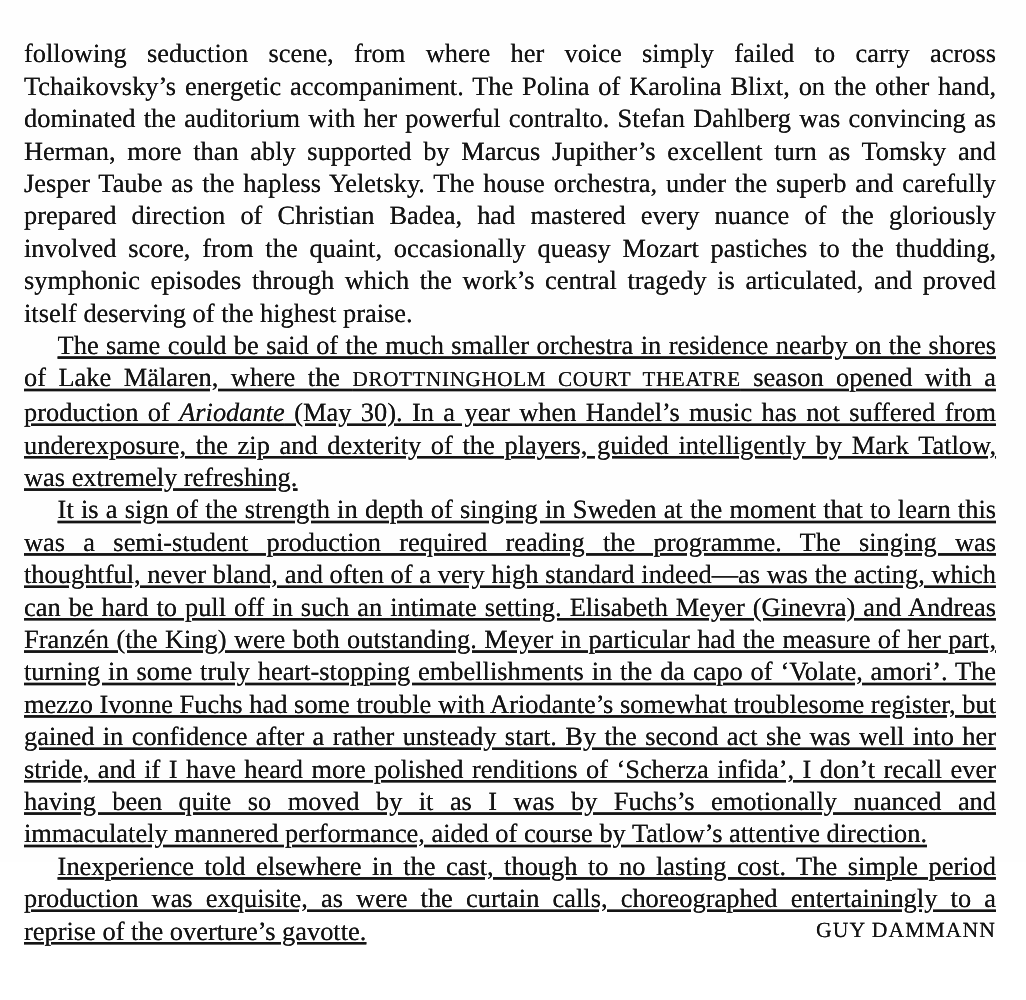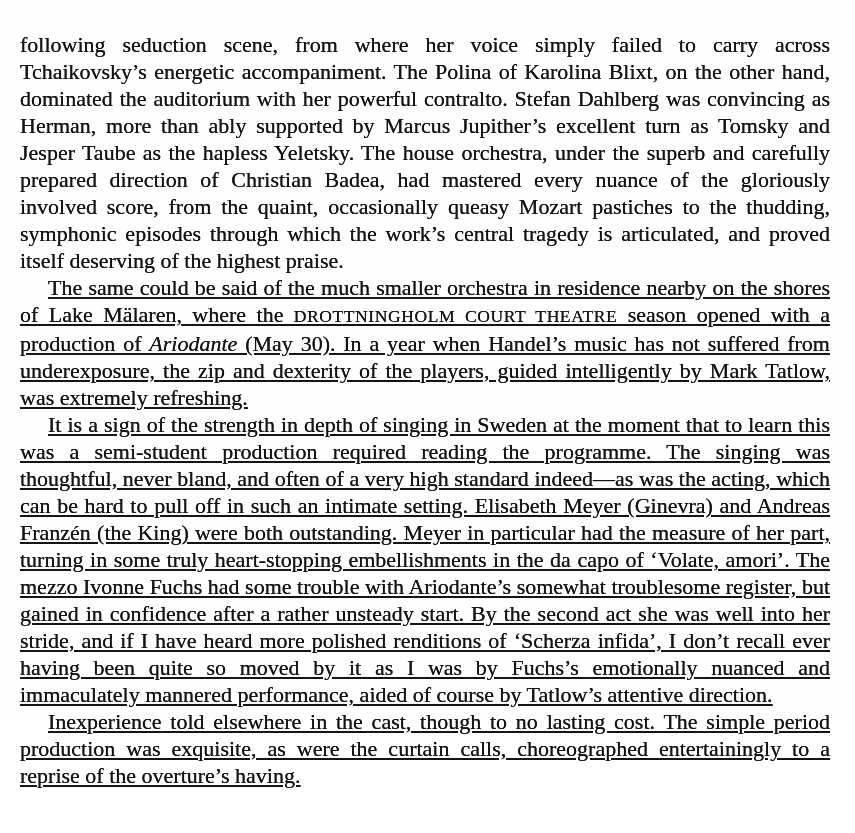--- a/index.html
+++ b/index.html
@@ -50,15 +50,15 @@
 <body>
 
 <div class="page">
 
   <p><span>following seduction scene, from where her voice simply failed to carry across Tchaikovsky’s energetic accompaniment. The Polina of Karolina Blixt, on the other hand, dominated the auditorium with her powerful contralto. Stefan Dahlberg was convincing as Herman, more than ably supported by Marcus Jupither’s excellent turn as Tomsky and Jesper Taube as the hapless Yeletsky. The house orchestra, under the superb and carefully prepared direction of Christian Badea, had mastered every nuance of the gloriously involved score, from the quaint, occasionally queasy Mozart pastiches to the thudding, symphonic episodes through which the work’s central tragedy is articulated, and proved itself deserving of the highest praise.</span></p>
 
   <p class="indent"><span>The same could be said of the much smaller orchestra in residence nearby on the shores of Lake Mälaren, where the </span><span class="smallcaps">DROTTNINGHOLM COURT THEATRE</span><span> season opened with a production of </span><span class="italic">Ariodante</span><span> (May 30). In a year when Handel’s music has not suffered from underexposure, the zip and dexterity of the players, guided intelligently by Mark Tatlow, was extremely refreshing.</span></p>
 
   <p class="indent"><span>It is a sign of the strength in depth of singing in Sweden at the moment that to learn this was a semi-student production required reading the programme. The singing was thoughtful, never bland, and often of a very high standard indeed—as was the acting, which can be hard to pull off in such an intimate setting. Elisabeth Meyer (Ginevra) and Andreas Franzén (the King) were both outstanding. Meyer in particular had the measure of her part, turning in some truly heart-stopping embellishments in the da capo of ‘Volate, amori’. The mezzo Ivonne Fuchs had some trouble with Ariodante’s somewhat troublesome register, but gained in confidence after a rather unsteady start. By the second act she was well into her stride, and if I have heard more polished renditions of ‘Scherza infida’, I don’t recall ever having been quite so moved by it as I was by Fuchs’s emotionally nuanced and immaculately mannered performance, aided of course by Tatlow’s attentive direction.</span></p>
 
-  <p class="indent"><span>Inexperience told elsewhere in the cast, though to no lasting cost. The simple period production was exquisite, as were the curtain calls, choreographed entertainingly to a reprise of the overture’s having.</span> </p>
+  <p class="indent"><span>Inexperience told elsewhere in the cast, though to no lasting cost. The simple period production was exquisite, as were the curtain calls, choreographed entertainingly to a reprise of the overture’s gavotte.</span> <span class="byline">GUY DAMMANN</span></p>
 
 </div>
 
 </body></html>

